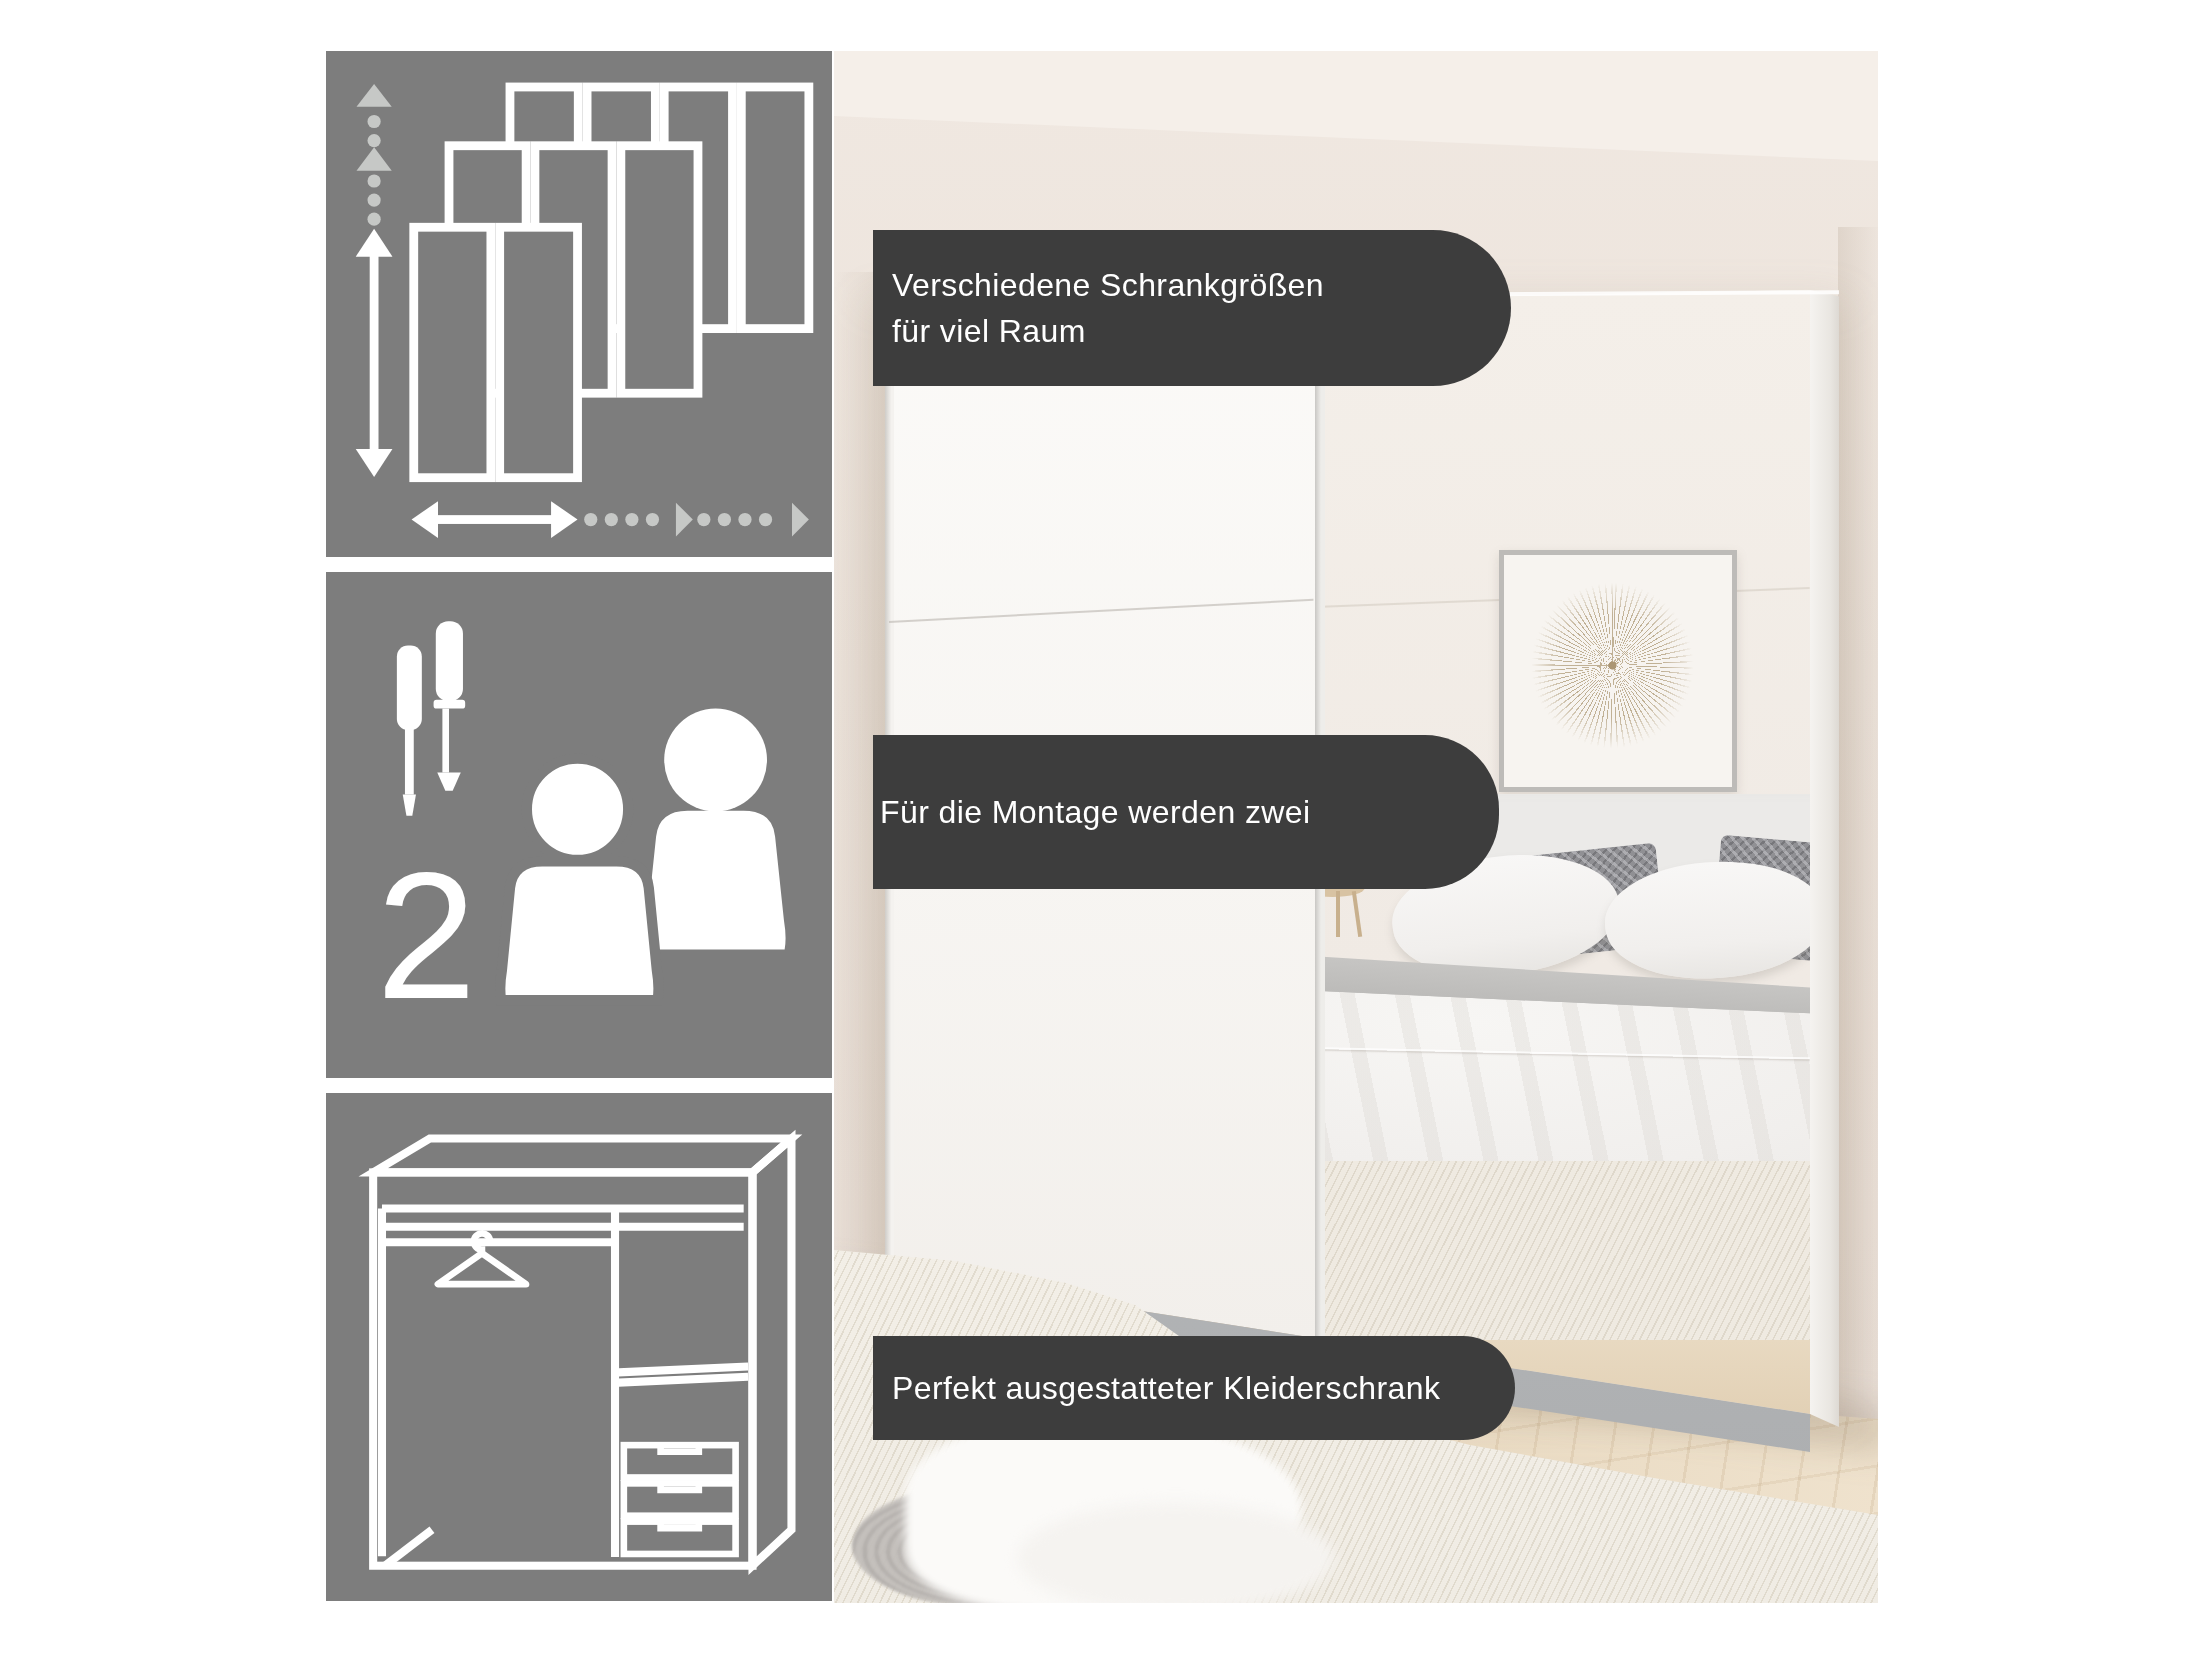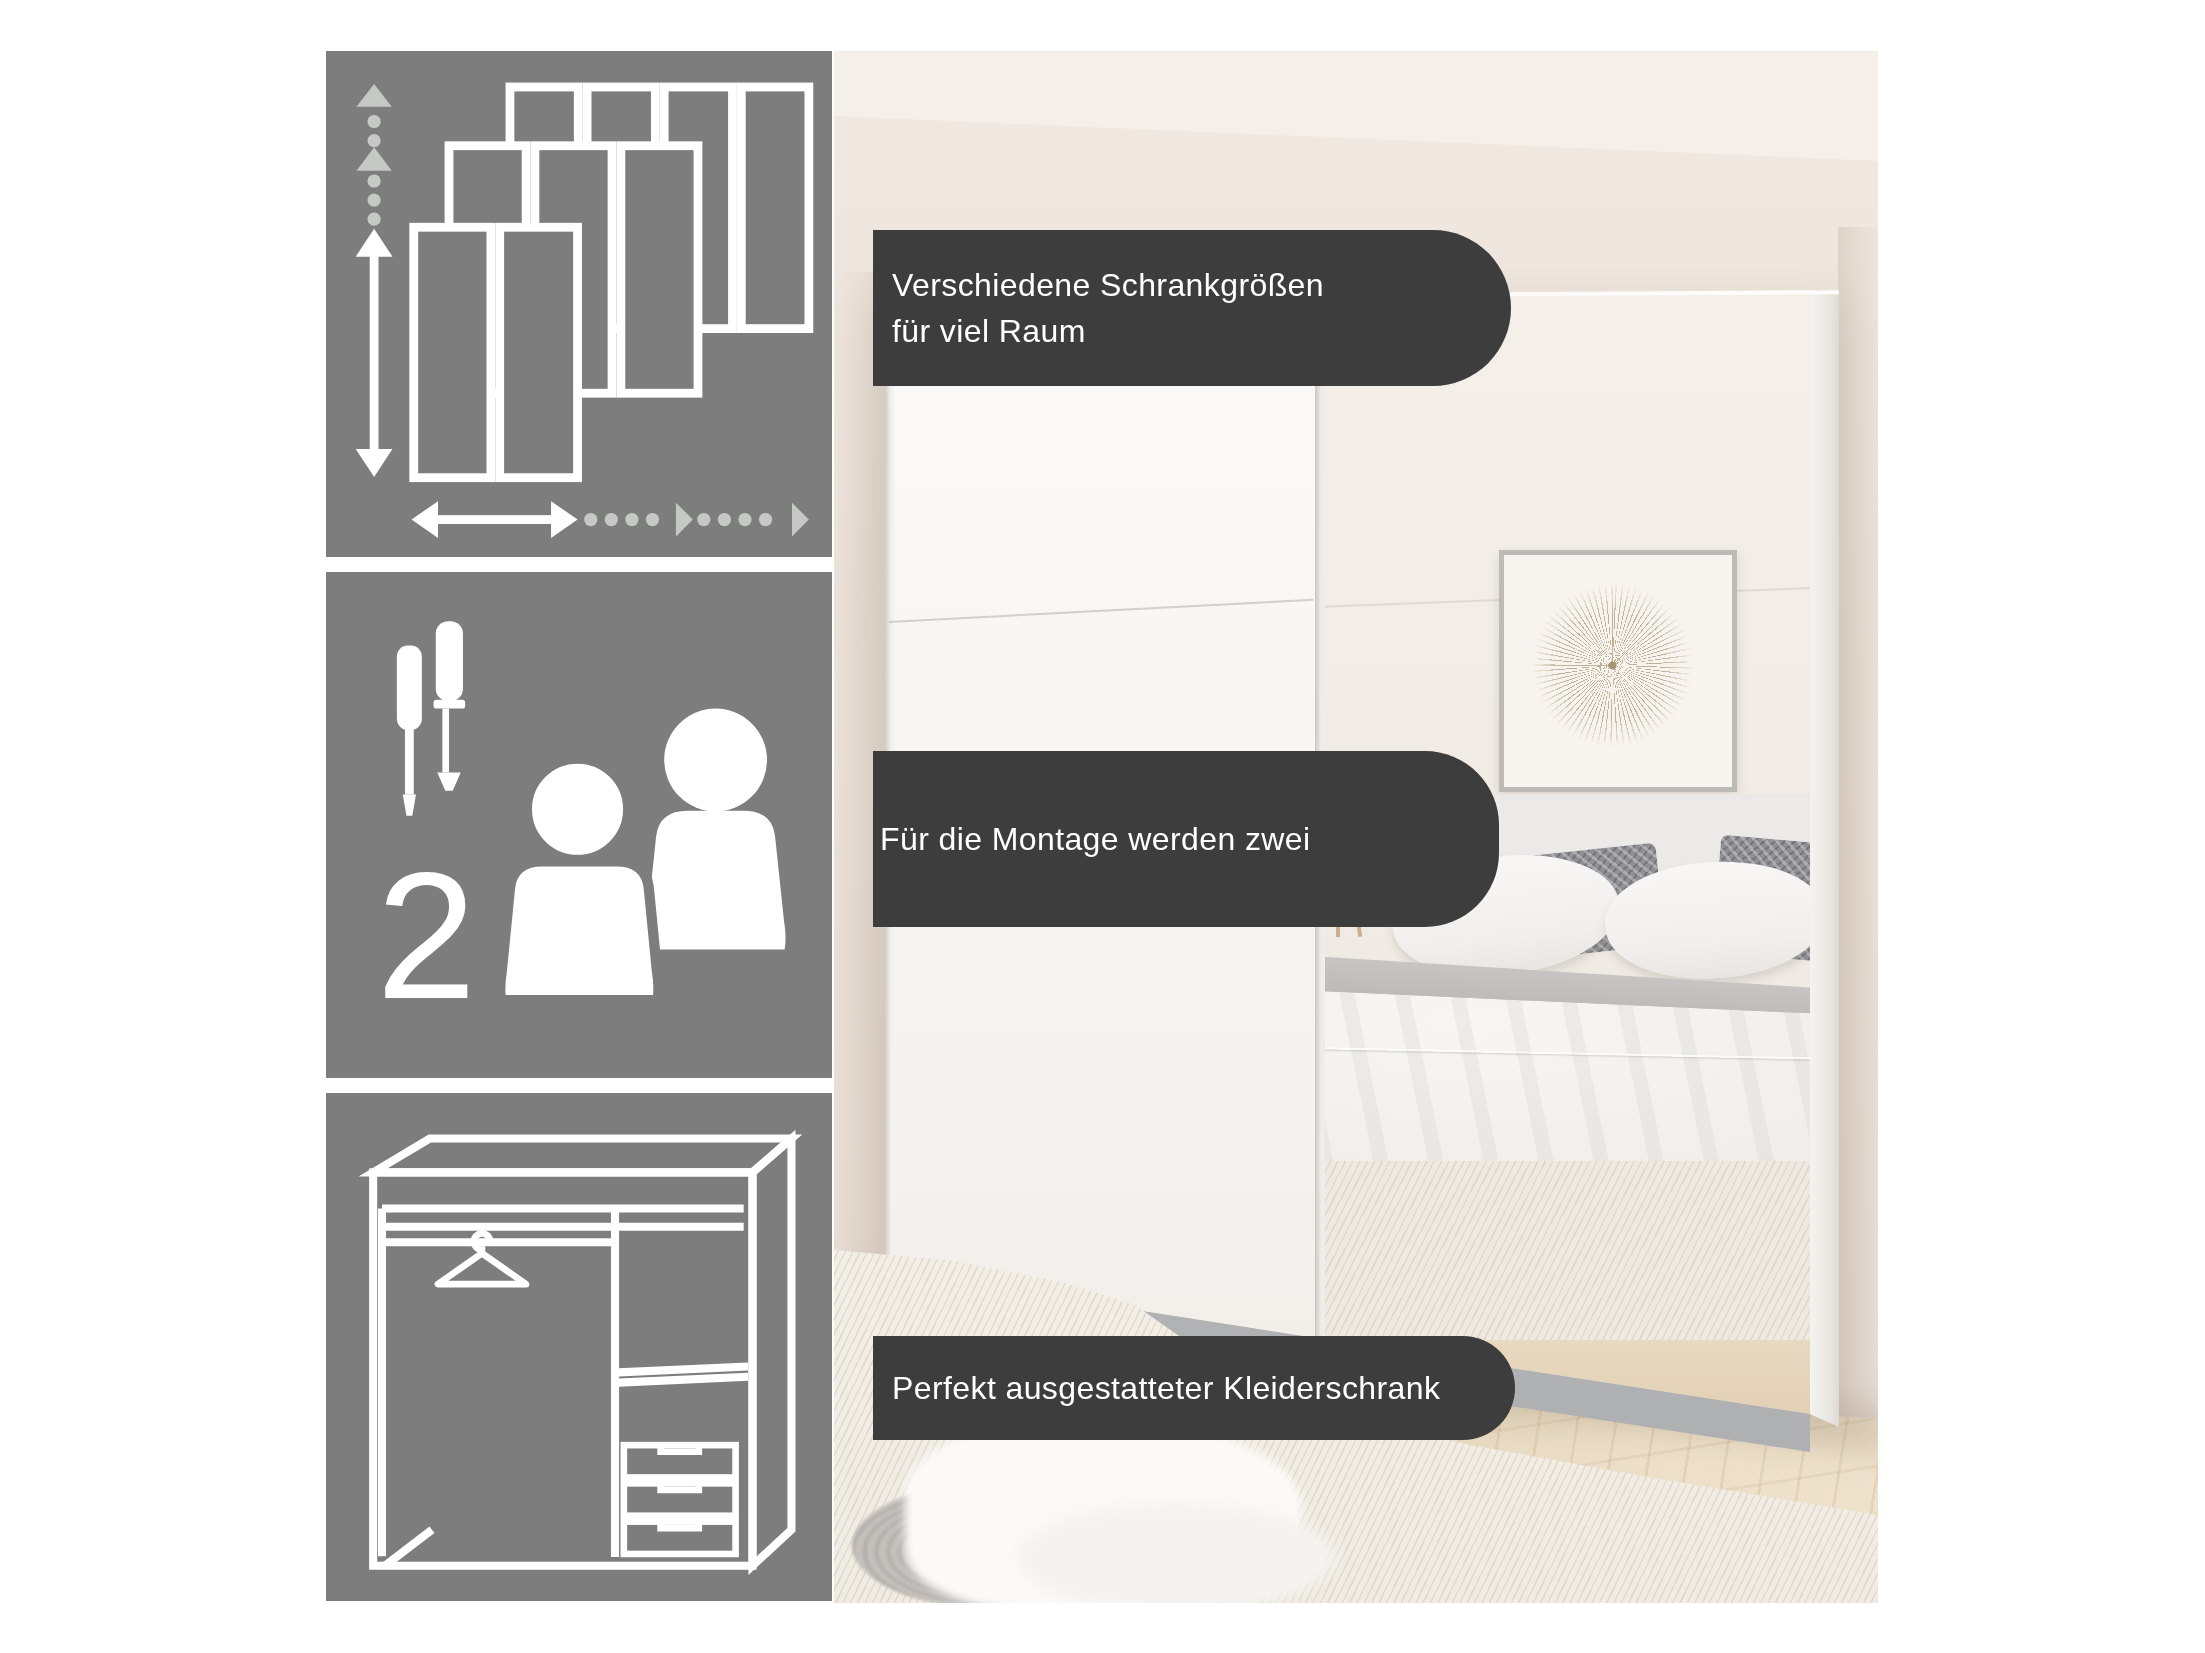--- a/index.html
+++ b/index.html
@@ -105,21 +105,21 @@
         border-radius:45% 55% 62% 38%;filter:blur(4.4px);}
   .sheet2{left:184px;top:1452px;width:316px;height:110px;background:#f5f3f0;
         border-radius:50%;filter:blur(6.6px);}
 
   
   .banner{position:absolute;left:833px;background:#3d3d3d;color:#ffffff;
         display:flex;flex-direction:column;justify-content:center;
         padding-left:19px;box-sizing:border-box;margin-left:40px;}
   .banner span{display:block;font-size:32px;line-height:46px;letter-spacing:0.4px;color:#ffffff;}
   #banner-sizes{top:230px;width:638px;height:156px;border-radius:0 78px 78px 0;}
-  #banner-assembly{top:751px;width:626px;height:176px;border-radius:0 74px 74px 0;padding-left:7px;}
+  #banner-assembly{top:735px;width:626px;height:154px;border-radius:0 74px 74px 0;padding-left:7px;}
   #banner-storage{top:1336px;width:642px;height:104px;border-radius:0 70px 70px 0;}
 </style>
 </head>
 <body>
 
 <div class="page">
 
   <div class="gray-box" id="box-sizes">
     <svg width="506" height="506" viewBox="0 0 688 689">
       <g fill="#7d7d7d" stroke="#ffffff" stroke-width="12">

